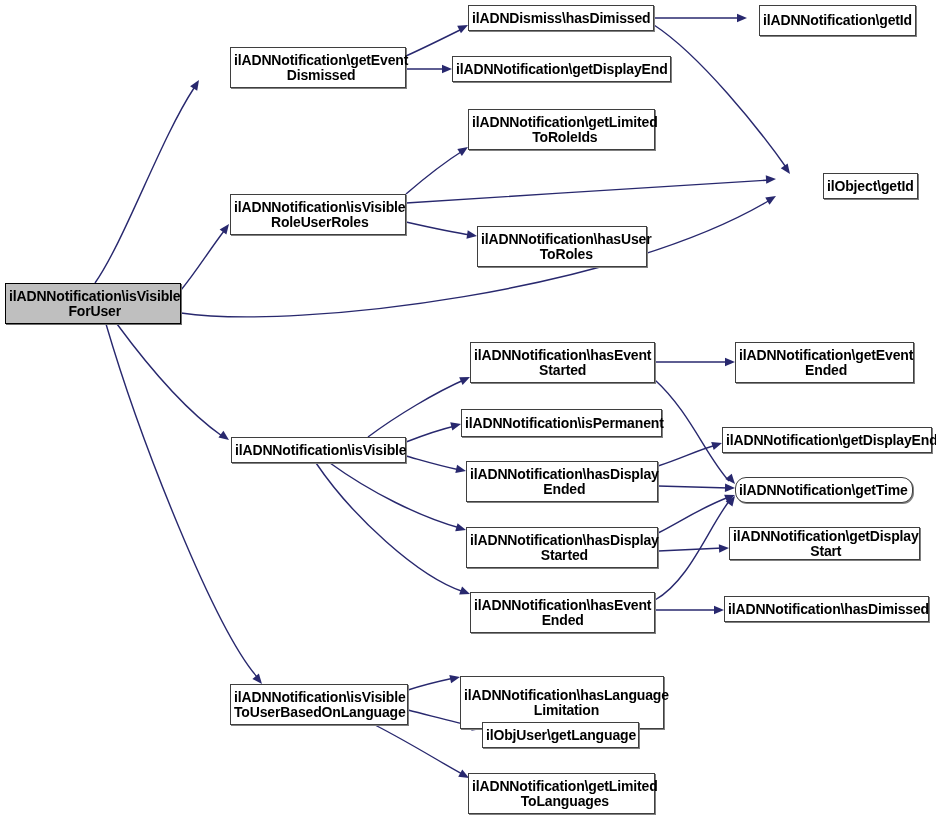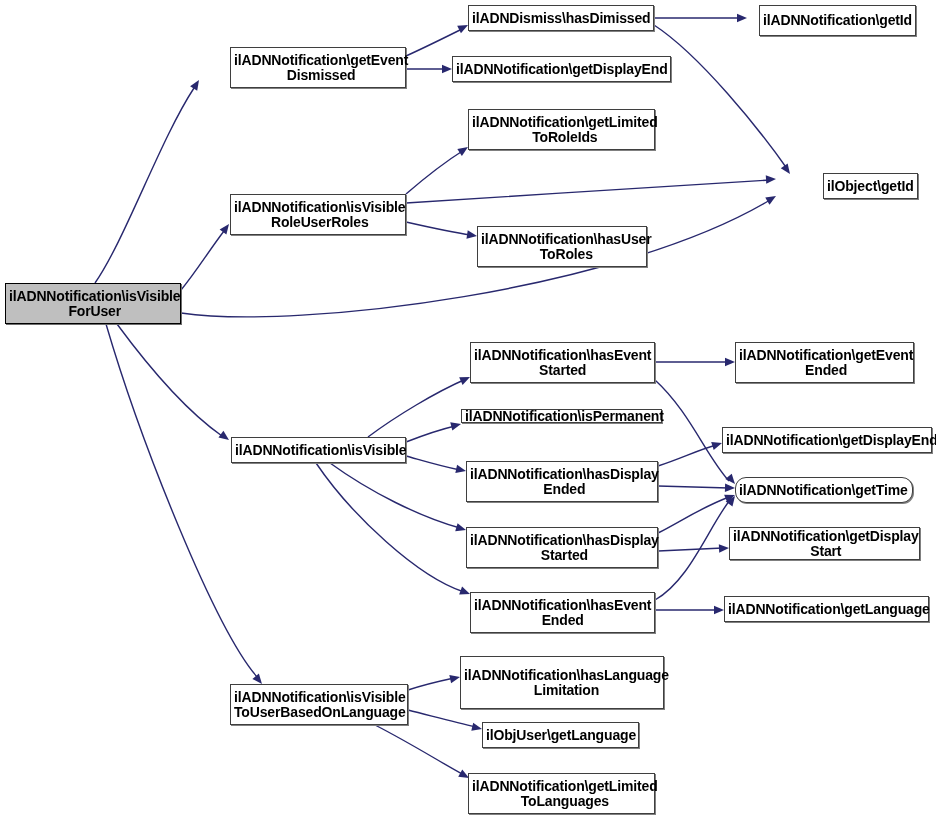--- a/index.html
+++ b/index.html
@@ -127,32 +127,32 @@
     <div class="node" style="left: 230px; top: 194px; width: 176px; height: 41px;"><span>ilADNNotification\isVisible
 RoleUserRoles</span></div>
     <div class="node" style="left: 477px; top: 226px; width: 170px; height: 41px;"><span>ilADNNotification\hasUser
 ToRoles</span></div>
     <div class="node" style="left: 806px; top: 173px; width: 95px; height: 26px; margin-left: 17px;"><span>ilObject\getId</span></div>
     <div class="node" style="left: 231px; top: 437px; width: 175px; height: 26px;"><span>ilADNNotification\isVisible</span></div>
     <div class="node" style="left: 470px; top: 342px; width: 185px; height: 41px;"><span>ilADNNotification\hasEvent
 Started</span></div>
     <div class="node" style="left: 735px; top: 342px; width: 179px; height: 41px;"><span>ilADNNotification\getEvent
 Ended</span></div>
-    <div class="node" style="left: 461px; top: 409px; width: 201px; height: 14px;"><span>ilADNNotification\isPermanent</span></div>
+    <div class="node" style="left: 461px; top: 409px; width: 201px; height: 28px;"><span>ilADNNotification\isPermanent</span></div>
     <div class="node" style="left: 466px; top: 461px; width: 192px; height: 41px;"><span>ilADNNotification\hasDisplay
 Ended</span></div>
     <div class="node" style="left: 722px; top: 427px; width: 210px; height: 26px;"><span>ilADNNotification\getDisplayEnd</span></div>
     <div class="node" style="left: 735px; top: 477px; width: 178px; height: 26px; border-radius: 11px;"><span>ilADNNotification\getTime</span></div>
     <div class="node" style="left: 466px; top: 527px; width: 192px; height: 41px;"><span>ilADNNotification\hasDisplay
 Started</span></div>
     <div class="node" style="left: 729px; top: 527px; width: 191px; height: 33px;"><span>ilADNNotification\getDisplay
 Start</span></div>
     <div class="node" style="left: 470px; top: 592px; width: 185px; height: 41px;"><span>ilADNNotification\hasEvent
 Ended</span></div>
-    <div class="node" style="left: 724px; top: 596px; width: 205px; height: 26px;"><span>ilADNNotification\getLanguage</span></div>
+    <div class="node" style="left: 724px; top: 596px; width: 205px; height: 26px;"><span>ilADNNotification\hasDimissed</span></div>
     <div class="node" style="left: 230px; top: 684px; width: 178px; height: 41px;"><span>ilADNNotification\isVisible
 ToUserBasedOnLanguage</span></div>
-    <div class="node" style="left: 460px; top: 656px; width: 204px; height: 53px;"><span>ilADNNotification\hasLanguage
+    <div class="node" style="left: 460px; top: 676px; width: 204px; height: 53px;"><span>ilADNNotification\hasLanguage
 Limitation</span></div>
     <div class="node" style="left: 482px; top: 722px; width: 157px; height: 26px;"><span>ilObjUser\getLanguage</span></div>
     <div class="node" style="left: 468px; top: 773px; width: 187px; height: 41px;"><span>ilADNNotification\getLimited
 ToLanguages</span></div>
   </div>
 
 </body></html>

